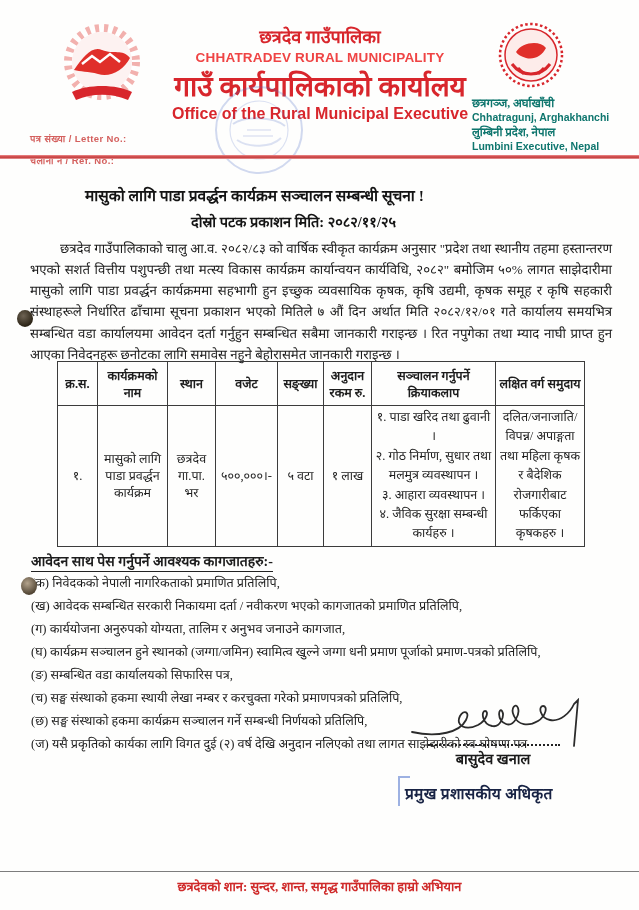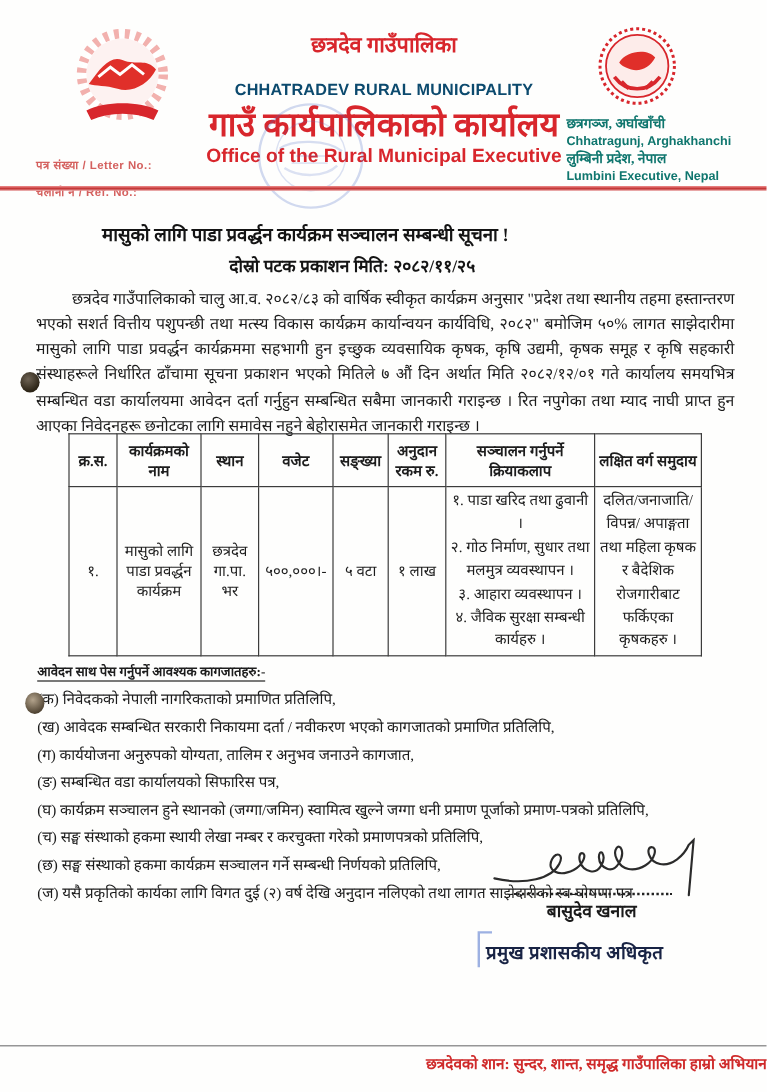--- a/index.html
+++ b/index.html
@@ -7,21 +7,21 @@
   .page {
     position:relative; width:639px; height:910px; margin:0 auto;
     background:#fefefd; overflow:hidden;
     font-family:"Liberation Serif","DejaVu Serif",serif; color:#1d1d1d;
   }
 
   
   .emblem-left { position:absolute; left:58px; top:20px; width:88px; height:94px; }
   .hdr-center { position:absolute; left:148px; top:24px; width:344px; text-align:center; }
   .hdr-line1 { font-size:18px; font-weight:bold; color:#d8262c; }
-  .hdr-line2 { font-size:13.5px; font-weight:bold; color:#0c4a6e; font-family:"Liberation Sans",sans-serif; letter-spacing:.2px; margin-top:19px;}
+  .hdr-line2 { font-size:13.5px; font-weight:bold; color:#ef4444; font-family:"Liberation Sans",sans-serif; letter-spacing:.2px; margin-top:2px;}
   .hdr-line3 { font-size:28px; font-weight:bold; color:#d8262c; margin-top:1px; }
   .hdr-line4 { font-size:16px; font-weight:bold; color:#d8262c; font-family:"Liberation Sans",sans-serif; margin-top:1px; }
   .office-stamp { position:absolute; left:213px; top:84px; width:92px; height:92px; opacity:.55; }
   .hdr-right { position:absolute; left:472px; top:22px; width:160px; }
   .hdr-right .logo { margin-left:26px; }
   .addr { color:#0f766e; line-height:1.3; margin-top:4px; }
   .addr .np { font-size:11.5px; font-weight:bold; }
   .addr .en { font-size:10.5px; font-weight:bold; font-family:"Liberation Sans",sans-serif; }
   .refs { position:absolute; left:30px; top:128px; color:#d4605e; font-family:"Liberation Sans",sans-serif;
           font-size:9.5px; font-weight:bold; line-height:22px; letter-spacing:.4px; }
@@ -41,38 +41,38 @@
   
   table.notice { position:absolute; left:57px; top:361px; width:527px;
                  border-collapse:collapse; table-layout:fixed; }
   table.notice th, table.notice td { border:1.4px solid #3c3c3c; padding:2px 3px; }
   table.notice th { font-size:12.5px; font-weight:bold; height:44px; vertical-align:middle; }
   table.notice td { font-size:12.5px; text-align:center; vertical-align:middle; height:140px; }
   td.acts { text-align:left; padding-left:8px; font-size:12.3px; line-height:1.55; }
   td.target { font-size:12.3px; line-height:1.55; padding:0 4px; }
 
   
-  .docs-head { position:absolute; left:31px; top:551px; font-size:11px; font-weight:bold;
+  .docs-head { position:absolute; left:31px; top:551px; font-size:14px; font-weight:bold;
                border-bottom:1.4px solid #222; padding-bottom:1px; }
   .docs-list { position:absolute; left:31px; top:572px; width:580px; }
   .doc-item { font-size:12.6px; line-height:23px; color:#1b1b1b; white-space:nowrap; overflow:hidden; }
 
   
   .sig-squiggle { position:absolute; left:408px; top:698px; }
   .sig-dots { position:absolute; left:428px; top:744px; width:132px; border-bottom:2px dotted #222; }
   .sig-name { position:absolute; left:408px; top:748px; width:170px; text-align:center;
               font-size:14.5px; font-weight:bold; color:#1a1a1a; }
   .stamp-bracket { position:absolute; left:398px; top:776px; width:12px; height:30px;
                    border-left:2px solid rgba(60,100,200,.5); border-top:2px solid rgba(60,100,200,.5); }
   .sig-title { position:absolute; left:405px; top:782px; font-size:15.5px; font-weight:bold;
                color:#182344; letter-spacing:.3px; }
 
   
   .footer-rule { position:absolute; left:0; top:871px; width:639px; border-top:1.2px solid #7d7d7d; }
-  .footer-slogan { position:absolute; left:0; top:877px; width:639px; text-align:right;
+  .footer-slogan { position:absolute; left:0; top:877px; width:639px; text-align:center;
                    font-size:12.8px; font-weight:bold; color:#cf2a2a; }
 
   
   .hole { position:absolute; border-radius:50%; }
   .hole1 { left:17px; top:310px; width:16px; height:17px;
            background:radial-gradient(circle at 40% 35%, #6e6354, #2c2416 70%); }
   .hole2 { left:21px; top:577px; width:16px; height:18px;
            background:radial-gradient(circle at 40% 35%, #b3a38c, #4d4130 75%); }
 </style>
 </head>
@@ -175,22 +175,22 @@
       <td class="target">दलित/जनाजाति/विपन्न/ अपाङ्गता तथा महिला कृषक र बैदेशिक रोजगारीबाट फर्किएका कृषकहरु ।</td>
     </tr>
   </tbody>
     </table>
 
   <div class="docs-head">आवेदन साथ पेस गर्नुपर्ने आवश्यक कागजातहरु:-</div>
   <div class="docs-list">
     <div class="doc-item">(क) निवेदकको नेपाली नागरिकताको प्रमाणित प्रतिलिपि,</div>
     <div class="doc-item">(ख) आवेदक सम्बन्धित सरकारी निकायमा दर्ता / नवीकरण भएको कागजातको प्रमाणित प्रतिलिपि,</div>
     <div class="doc-item">(ग) कार्ययोजना अनुरुपको योग्यता, तालिम र अनुभव जनाउने कागजात,</div>
+    <div class="doc-item">(घ) कार्यक्रम सञ्चालन हुने स्थानको (जग्गा/जमिन) स्वामित्व खुल्ने जग्गा धनी प्रमाण पूर्जाको प्रमाण-पत्रको प्रतिलिपि,</div>
     <div class="doc-item">(ङ) सम्बन्धित वडा कार्यालयको सिफारिस पत्र,</div>
-    <div class="doc-item">(घ) कार्यक्रम सञ्चालन हुने स्थानको (जग्गा/जमिन) स्वामित्व खुल्ने जग्गा धनी प्रमाण पूर्जाको प्रमाण-पत्रको प्रतिलिपि,</div>
     <div class="doc-item">(च) सङ्घ संस्थाको हकमा स्थायी लेखा नम्बर र करचुक्ता गरेको प्रमाणपत्रको प्रतिलिपि,</div>
     <div class="doc-item">(छ) सङ्घ संस्थाको हकमा कार्यक्रम सञ्चालन गर्ने सम्बन्धी निर्णयको प्रतिलिपि,</div>
     <div class="doc-item">(ज) यसै प्रकृतिको कार्यका लागि विगत दुई (२) वर्ष देखि अनुदान नलिएको  तथा लागत साझेदारीको स्व-घोषणा पत्र</div>
   </div>
 
   <div class="sig-squiggle">
     <svg width="190" height="52" viewBox="0 0 190 52">
       <path d="M4 34 C30 40 52 34 58 22 C62 14 56 11 52 18 C47 28 58 33 70 27 C79 22 81 13 77 13 C73 13 74 26 84 28 C92 30 97 18 94 13 C91 9 88 22 98 26 C106 29 112 16 110 10 C108 4 102 10 106 18 C110 27 120 29 130 23 C138 18 140 8 135 8 C130 8 132 20 142 22 C152 24 162 15 166 6 L170 2 L166 48" stroke="#2b2b2b" stroke-width="1.8" fill="none" stroke-linecap="round"></path>
     </svg>
   </div>

